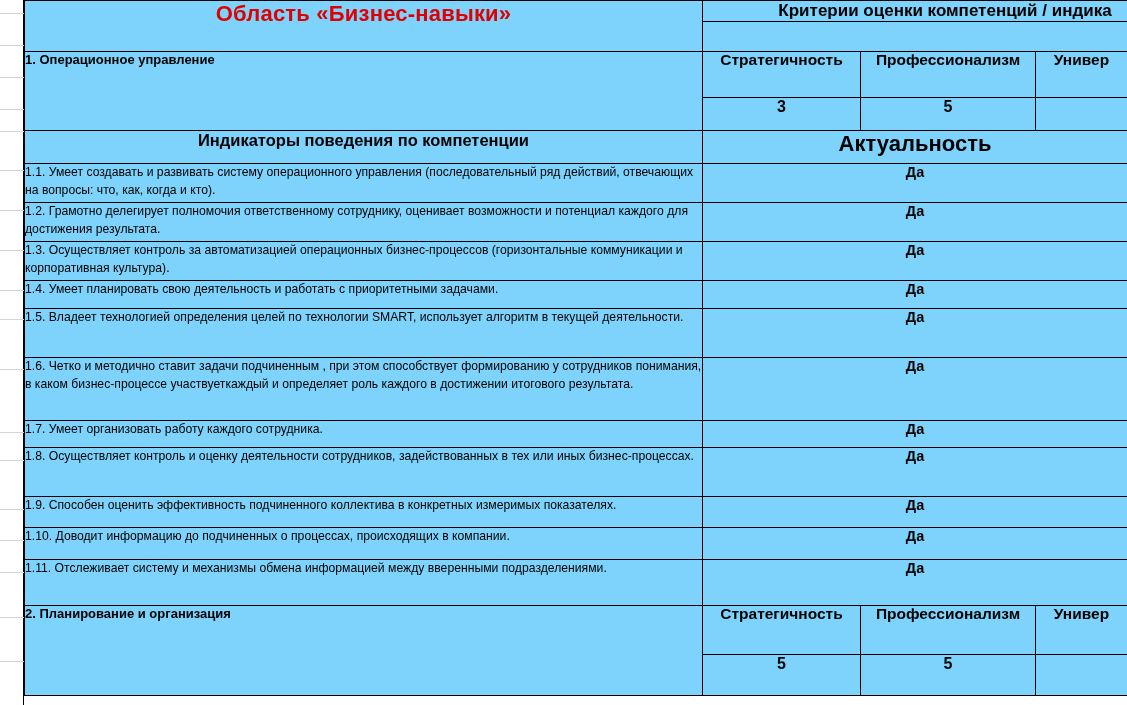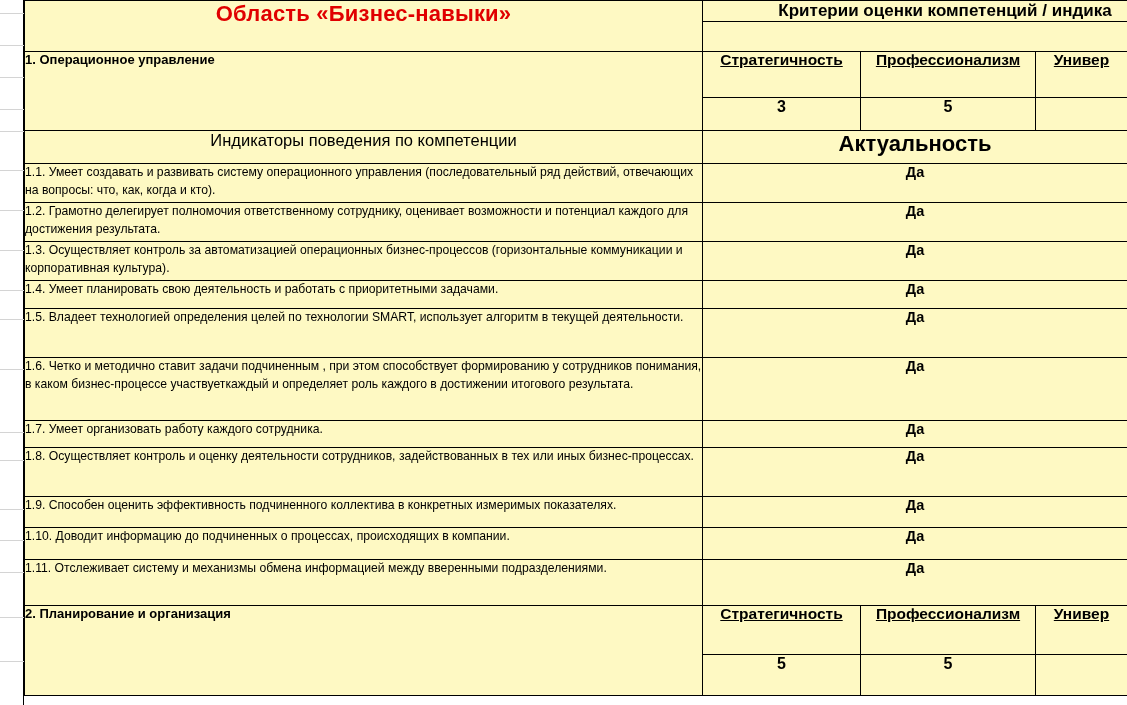--- a/index.html
+++ b/index.html
@@ -50,21 +50,21 @@
     left: 24px;
     top: 0;
     border-collapse: collapse;
     table-layout: fixed;
     width: 1103px;
   }
   table.grid td {
     border: 1px solid #000000;
     padding: 0;
     vertical-align: top;
-    background: #fef9c3;
+    background: #7dd3fc;
     overflow: hidden;
   }
 
   
   col.c-ind  { width: 678px; }
   col.c-str  { width: 158px; }
   col.c-prof { width: 175px; }
   col.c-univ { width: 92px; }
 
   
@@ -102,37 +102,36 @@
   }
   .colhead {
     background: #bfbfbf;
     text-align: center;
     vertical-align: top;
     font-size: 15.5px;
     font-weight: bold;
     line-height: 1.08;
     padding: 3px 1px 0 1px;
     word-break: break-all;
-    text-decoration: underline;
   }
   .colhead.nowrap { word-break: normal; white-space: nowrap; }
   .score {
     text-align: center;
     vertical-align: middle;
     font-size: 16px;
     font-weight: bold;
     background: #ffffff;
   }
 
   .ind-head {
     background: #d9d9d9;
     text-align: center;
     vertical-align: middle;
     font-size: 16.5px;
-    font-weight: normal;
+    font-weight: bold;
     height: 32px;
   }
   .act-head {
     background: #d9d9d9;
     text-align: center;
     vertical-align: middle;
     font-size: 22px;
     font-weight: bold;
   }
 

